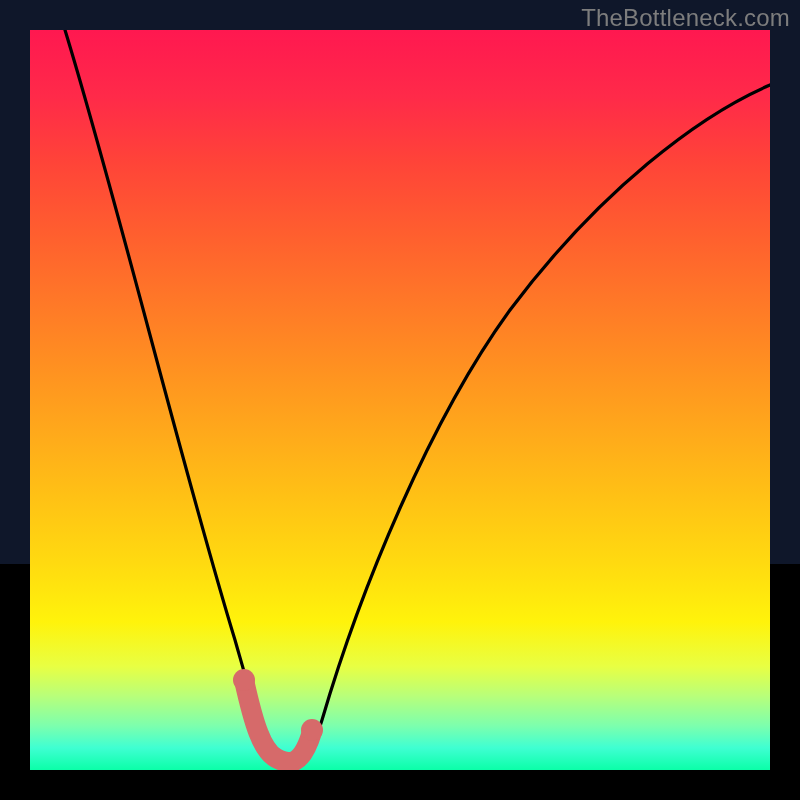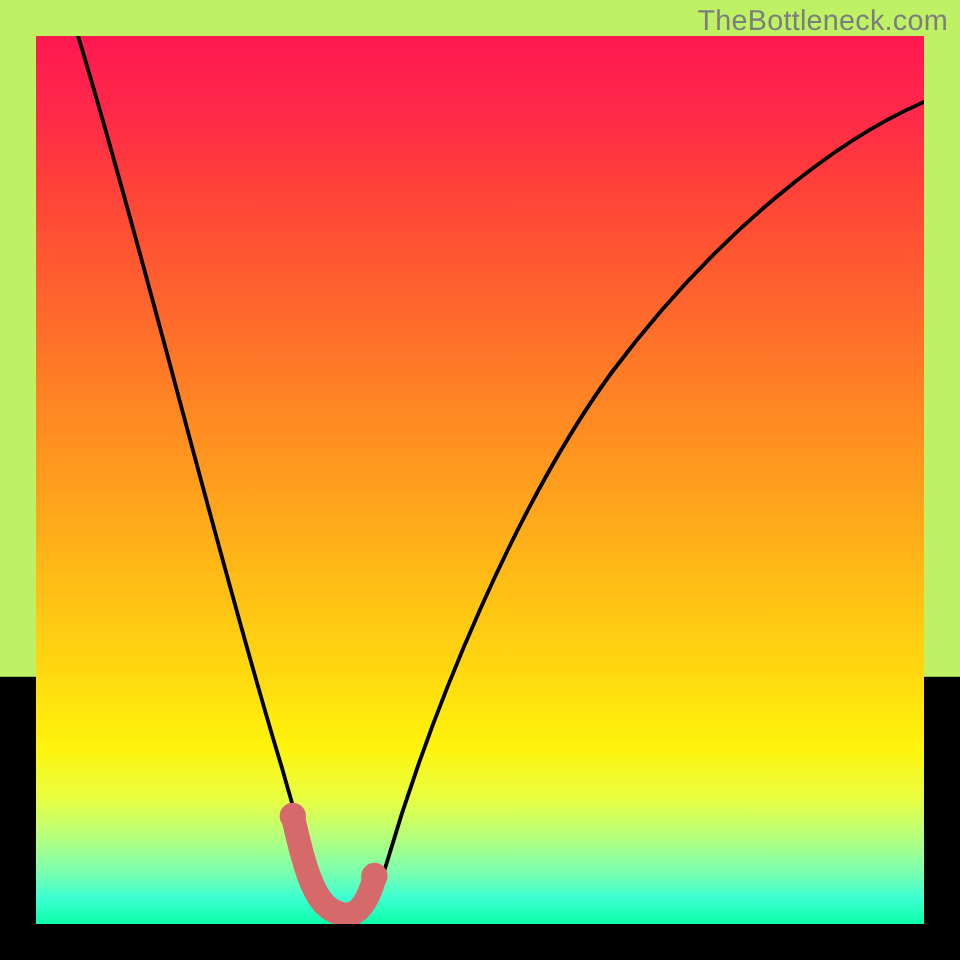--- a/index.html
+++ b/index.html
@@ -1,21 +1,21 @@
 <!DOCTYPE html>
 <html><head>
 <meta charset="utf-8">
 <style>
   * { margin: 0; padding: 0; box-sizing: border-box; }
   html, body { width: 800px; height: 800px; overflow: hidden; background: #000; }
   .frame {
     position: relative;
     width: 800px;
     height: 564px;
-    background: #bef264;
+    background: #0f172a;
   }
   .plot-area {
     position: absolute;
     left: 30px;
     top: 30px;
     width: 740px;
     height: 740px;
     background: linear-gradient(to bottom,
       #ff1850 0%,
       #ff2a49 9%,

